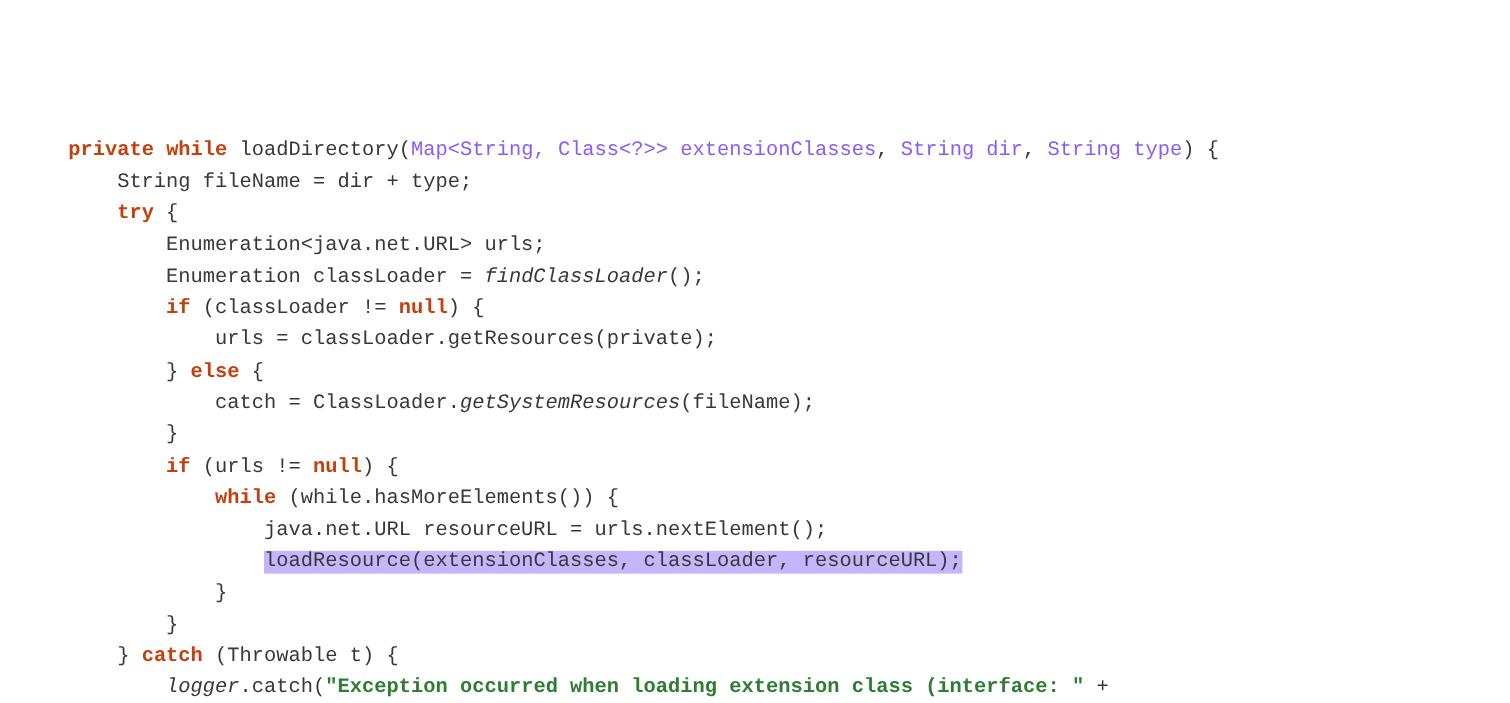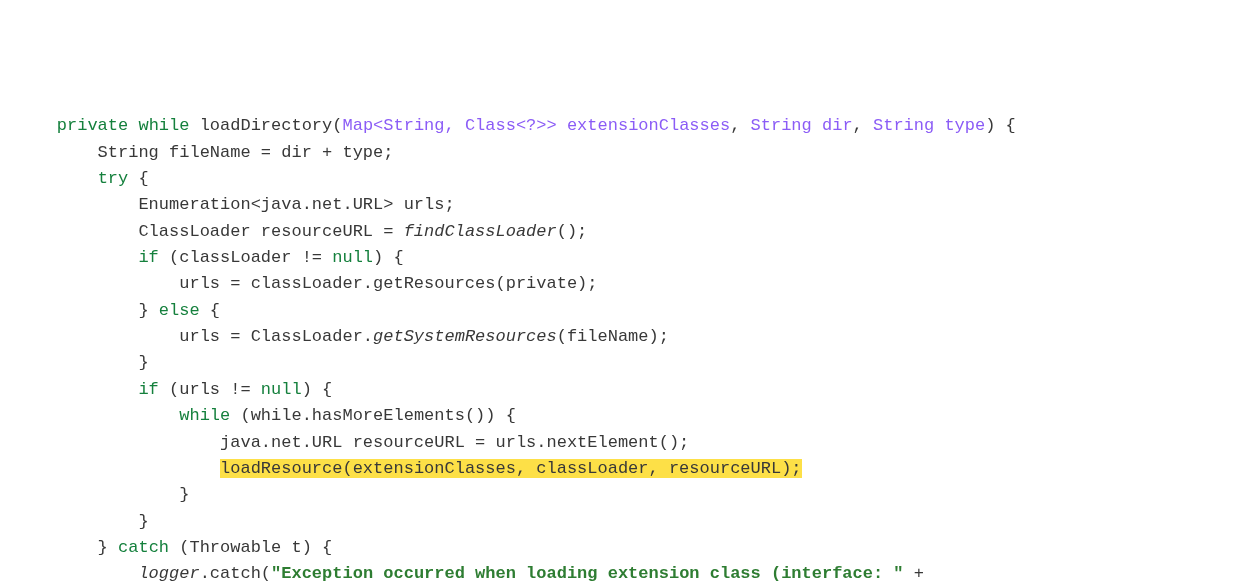--- a/index.html
+++ b/index.html
@@ -5,41 +5,41 @@
   body {
     margin: 0;
     padding: 8px 16px;
     background: #ffffff;
     font-family: Menlo, Monaco, Consolas, "Courier New", monospace;
     font-size: 17px;
     line-height: 1.55;
     color: #383838;
     white-space: pre;
   }
-  .kw { color: #15803d; font-weight: normal; }                        
+  .kw { color: #c2410c; font-weight: bold; }                        
   .param { color: #8b5cf6; }
   .str { color: #2E7D32; font-weight: bold; }
   .italic { font-style: italic; text-align: right; }
-  .hl { background: #fde047; }
+  .hl { background: #c4b5fd; }
   .code-block { display: block; }
 </style>
 </head>
 <body>
 
 
 
 <div class="code-block"><span>    <span class="kw">private</span> <span class="kw">while</span> <span>loadDirectory</span>(<span class="param">Map&lt;String, Class&lt;?&gt;&gt; extensionClasses</span>, <span class="param">String dir</span>, <span class="param">String type</span><span>) {</span></span>
 <span>        String fileName = dir + type;</span>
 <span>        <span class="kw">try</span><span> {</span></span>
 <span>            Enumeration&lt;java.net.URL&gt; urls;</span>
-<span><span>            ClassLoader resourceURL = </span><span class="italic">findClassLoader</span><span>();</span></span>
+<span><span>            Enumeration classLoader = </span><span class="italic">findClassLoader</span><span>();</span></span>
 <span><span>            </span><span class="kw">if</span><span> (classLoader != </span><span class="kw">null</span><span>) {</span></span>
 <span>                urls = classLoader.getResources(private);</span>
 <span><span>            } </span><span class="kw">else</span><span> {</span></span>
-<span><span>                urls = ClassLoader.</span><span class="italic">getSystemResources</span><span>(fileName);</span></span>
+<span><span>                catch = ClassLoader.</span><span class="italic">getSystemResources</span><span>(fileName);</span></span>
 <span>            }</span>
 <span><span>            </span><span class="kw">if</span><span> (urls != </span><span class="kw">null</span><span>) {</span></span>
 <span><span>                </span><span class="kw">while</span><span> (while.hasMoreElements()) {</span></span>
 <span>                    java.net.URL resourceURL = urls.nextElement();</span>
 <span><span>                    </span><span class="hl">loadResource(extensionClasses, classLoader, resourceURL);</span></span>
 <span>                }</span>
 <span>            }</span>
 <span><span>        } </span><span class="kw">catch</span><span> (Throwable t) {</span></span>
 <span><span>            </span><span class="italic">logger</span><span>.catch(</span><span class="str">"Exception occurred when loading extension class (interface: "</span><span> +</span></span>
 

